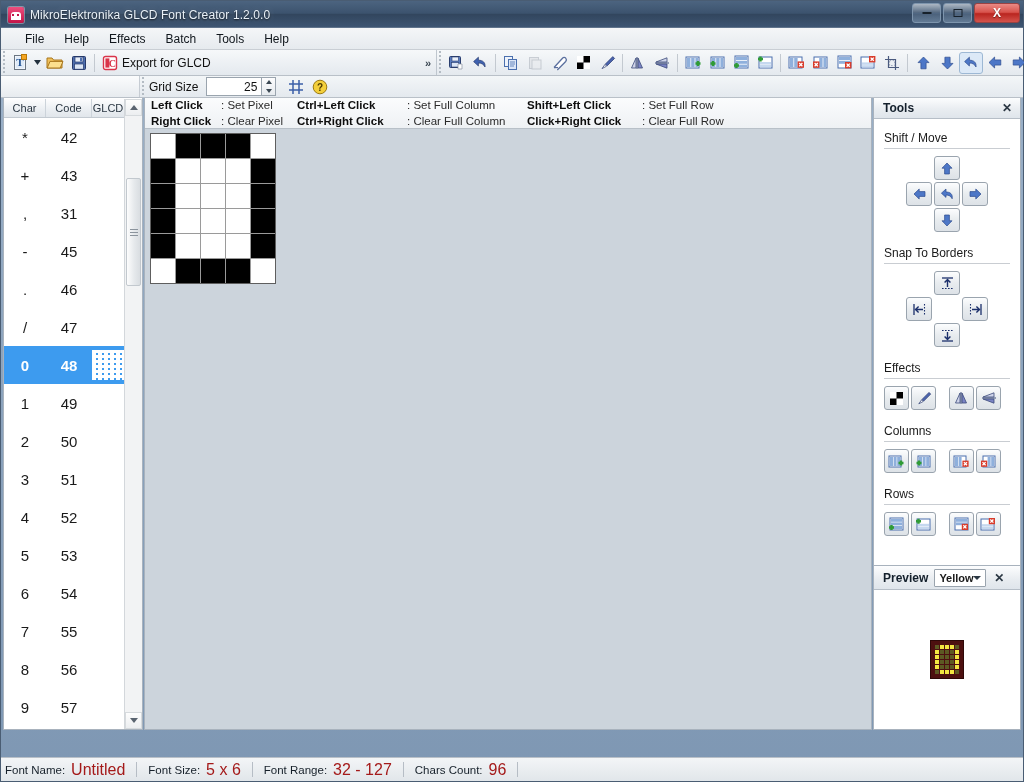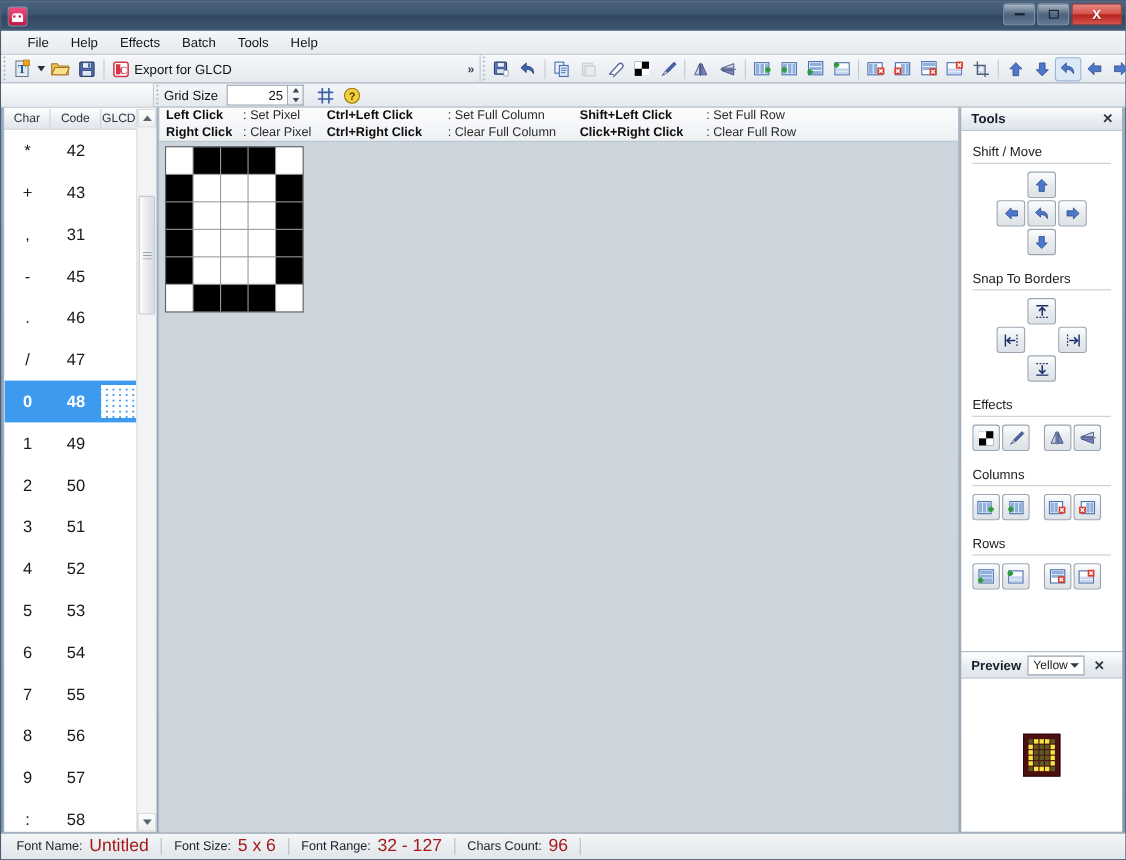--- a/index.html
+++ b/index.html
@@ -246,56 +246,57 @@
     height:24px; flex:0 0 24px; display:flex; align-items:center; gap:6px;
     padding: 0 6px 0 9px;
     background: linear-gradient(180deg,#fcfdfe,#e9edf1 55%,#dfe5eb);
     border-bottom:1px solid #b6bec7;
   }
   #preview-head .t { font-size:12px; font-weight:bold; color:#14202c; }
   .combo {
     flex:0 0 52px; height:18px; border:1px solid #9aa4ae; background:#fff;
     display:flex; align-items:center; padding-left:4px; position:relative; border-radius:1px;
   }
-  .combo span { font-size:11px; color:#1a1a1a; }
+  .combo span { font-size:11px; color:#1a1a1a;font-weight:bold; }
   .combo .arr {
     position:absolute; right:4px; top:50%; margin-top:-2px;
     width:0;height:0;border-left:4px solid transparent;border-right:4px solid transparent;
     border-top:4px solid #2c3844;
   }
   #preview-body { flex:1 1 auto; background:#fff; display:flex; align-items:center; justify-content:center; }
   #led-panel {
     background:#4d1010; padding:4px; border:1px solid #2d0808;
     display:grid; gap:1px;
   }
   .led { width:4px; height:4px; }
   .led.on { background:#f2e641; }
   .led.off { background:#5c5a23; }
 
   
   #statusbar {
     flex: 0 0 24px; height:24px; display:flex; align-items:center;
     background: linear-gradient(180deg,#f3f5f7,#e1e6ea);
-    border-top:1px solid #b9c0c8; padding-left:14px;
+    border-top:1px solid #b9c0c8; padding-left:4px;margin-top:27px;
   }
   .st-cell { display:flex; align-items:center; gap:6px; padding-right:11px; }
   .st-k { font-size:11.5px; color:#16202a; }
   .st-v { font-size:16px; color:#a41a1a; }
   .st-sep { width:1px; height:15px; background:#b6bdc5; margin-right:11px; }
 
   
   svg { display:block; }
 </style>
 </head>
 <body>
 
 <div id="app-window">
 
   <div id="titlebar">
     <div class="app-icon"></div>
+    <div id="title-text">MikroElektronika GLCD Font Creator 1.2.0.0</div>
     <div id="window-controls">
       <div class="wbtn">
         <i>
             <span class="min-glyph"></span>
           </i>
       </div>
       <div class="wbtn">
         <i>
             <span class="max-glyph"></span>
           </i>

